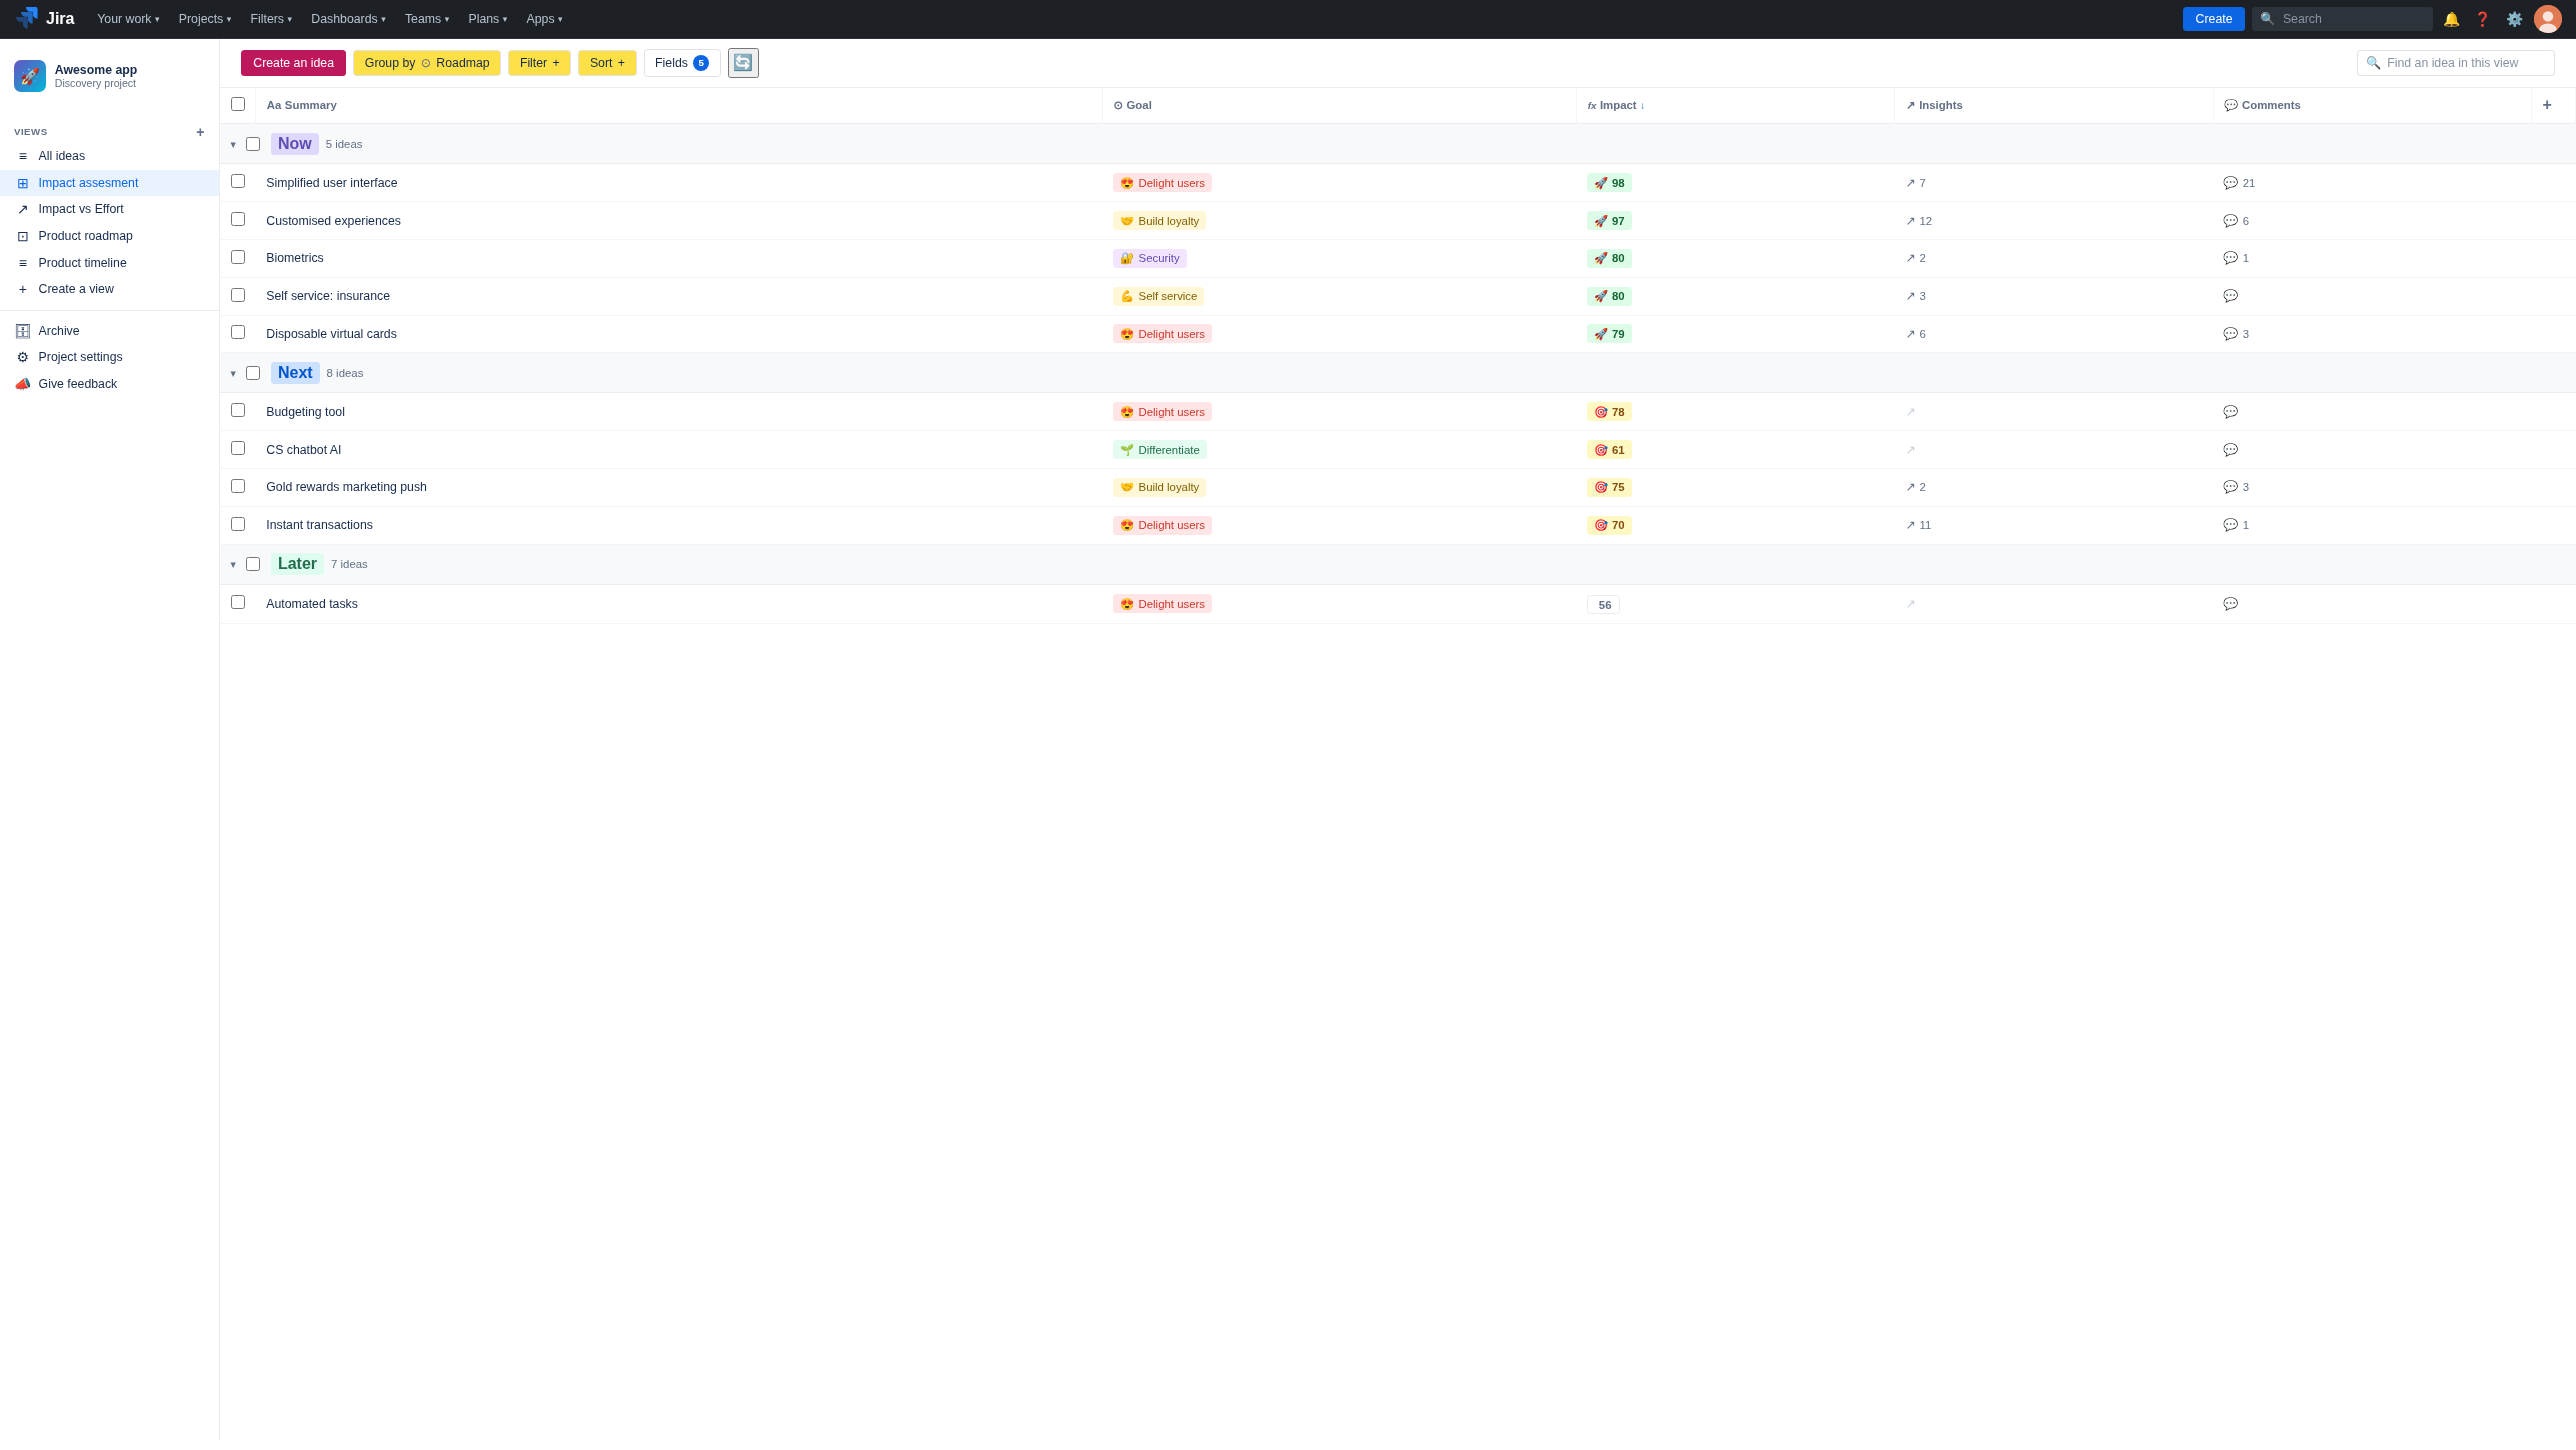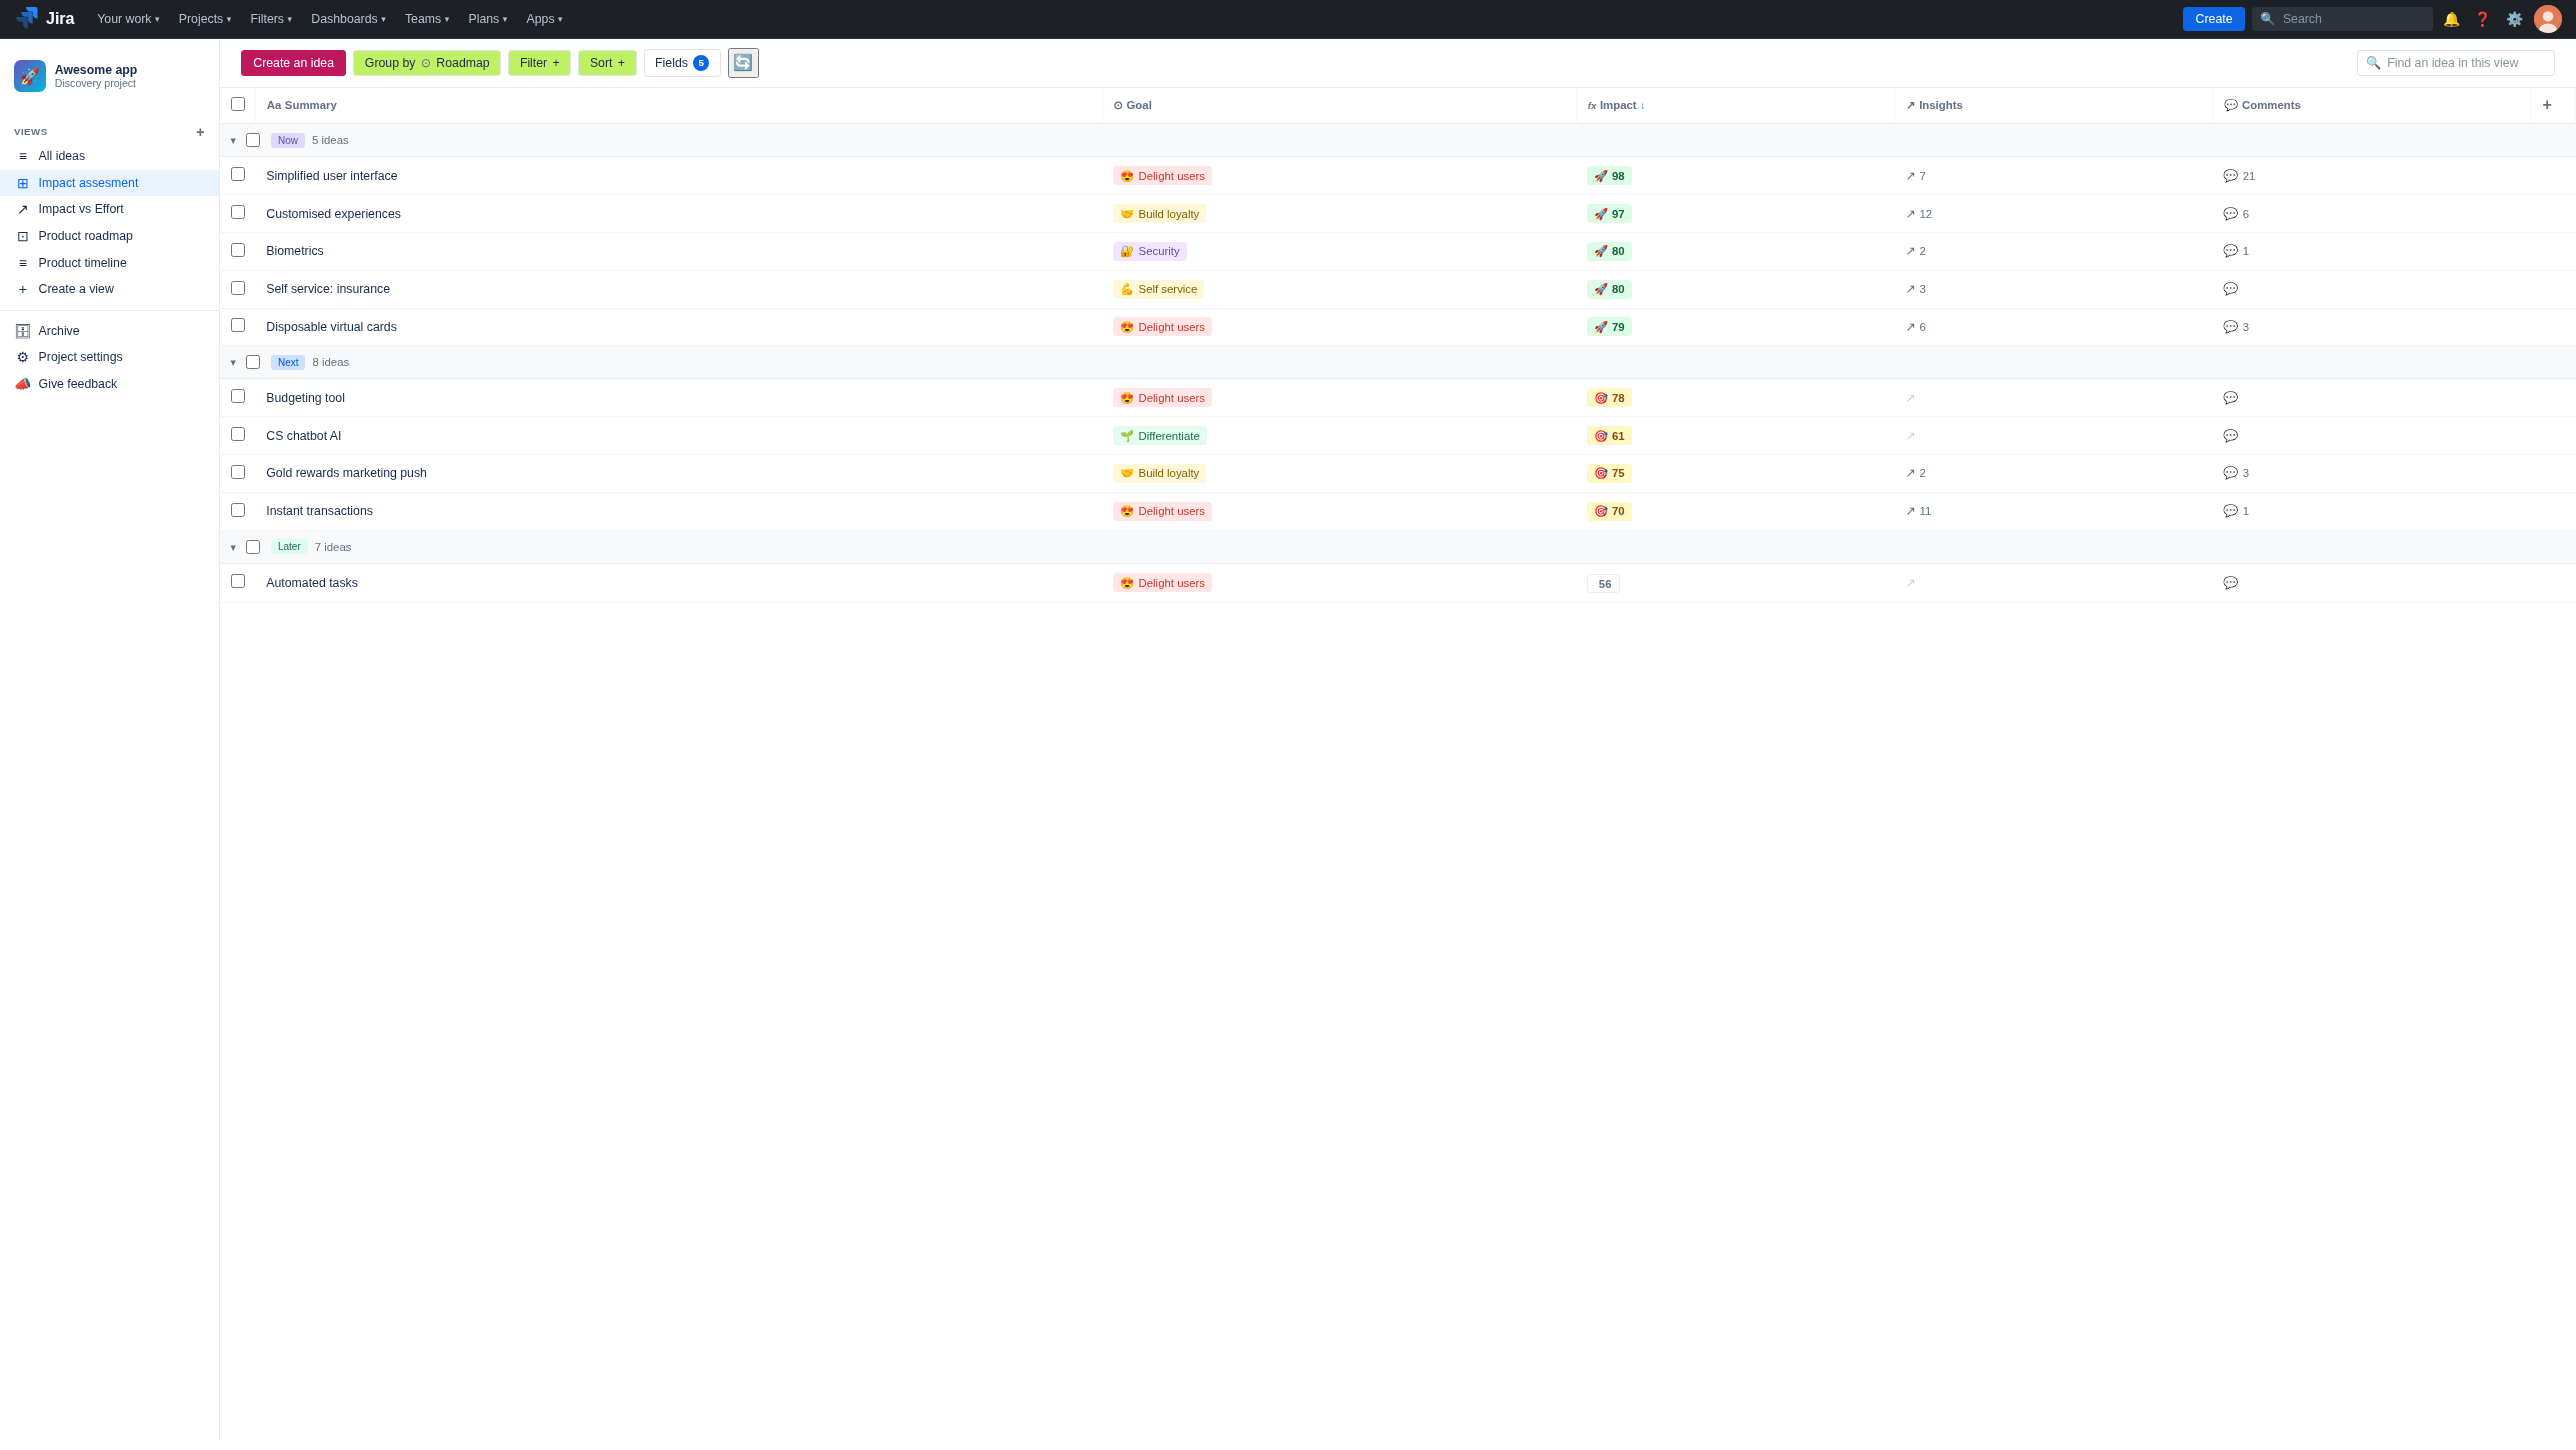--- a/index.html
+++ b/index.html
@@ -104,21 +104,21 @@
     
     .toolbar {
       display: flex; align-items: center; gap: 7px; padding: 8.8px 21px;
       border-bottom: 0.9px solid #ebecf0;
     }
     .btn-primary {
       background: #be185d; color: #fff; border: none; border-radius: 3.5px;
       padding: 6.2px 12.3px; font-size: 12.3px; font-weight: 500; cursor: pointer;
     }
     .btn-toolbar {
-      background: #bef264; border: 0.9px solid #dfe1e6; border-radius: 3.5px;
+      background: #fde047; border: 0.9px solid #dfe1e6; border-radius: 3.5px;
       padding: 5.3px 10.6px; font-size: 12.3px; cursor: pointer; color: #172b4d;
       display: flex; align-items: flex-end; gap: 5.3px;
     }
     .fields-btn {
       background: #fff; border: 0.9px solid #dfe1e6; border-radius: 3.5px;
       padding: 5.3px 10.6px; font-size: 12.3px; cursor: pointer; color: #172b4d;
       display: flex; align-items: center; gap: 5.3px;
     }
     .fields-badge {
       background: #0c66e4; color: #fff; border-radius: 50%;
@@ -159,21 +159,21 @@
     
     .group-row td {
       padding: 8.8px 10.6px; background: #f8f9fa; border-bottom: 0.9px solid #ebecf0;
       border-top: 0.9px solid #ebecf0;
     }
     .group-label {
       display: flex; align-items: center; gap: 7px; font-size: 11.4px; font-weight: 500;
     }
     .group-toggle { cursor: pointer; color: #626f86; font-size: 10.6px; }
     .group-badge {
-      border-radius: 3.5px; padding: 1.8px 7px; font-size: 10px; font-weight: 400;
+      border-radius: 3.5px; padding: 1.8px 7px; font-size: 16px; font-weight: 700;
     }
     .badge-now { background: #dfd8fd; color: #5e4db2; }
     .badge-next { background: #cce0ff; color: #0055cc; }
     .badge-later { background: #dffcf0; color: #216e4e; }
     .group-count { color: #626f86; font-size: 11.4px; }
     tbody tr.data-row td {
       padding: 8.8px 10.6px; border-bottom: 0.9px solid #f4f5f7;
       font-size: 12.3px; color: #172b4d; vertical-align: middle;
     }
     .row-checkbox { width: 14px; height: 14px; cursor: pointer; }

